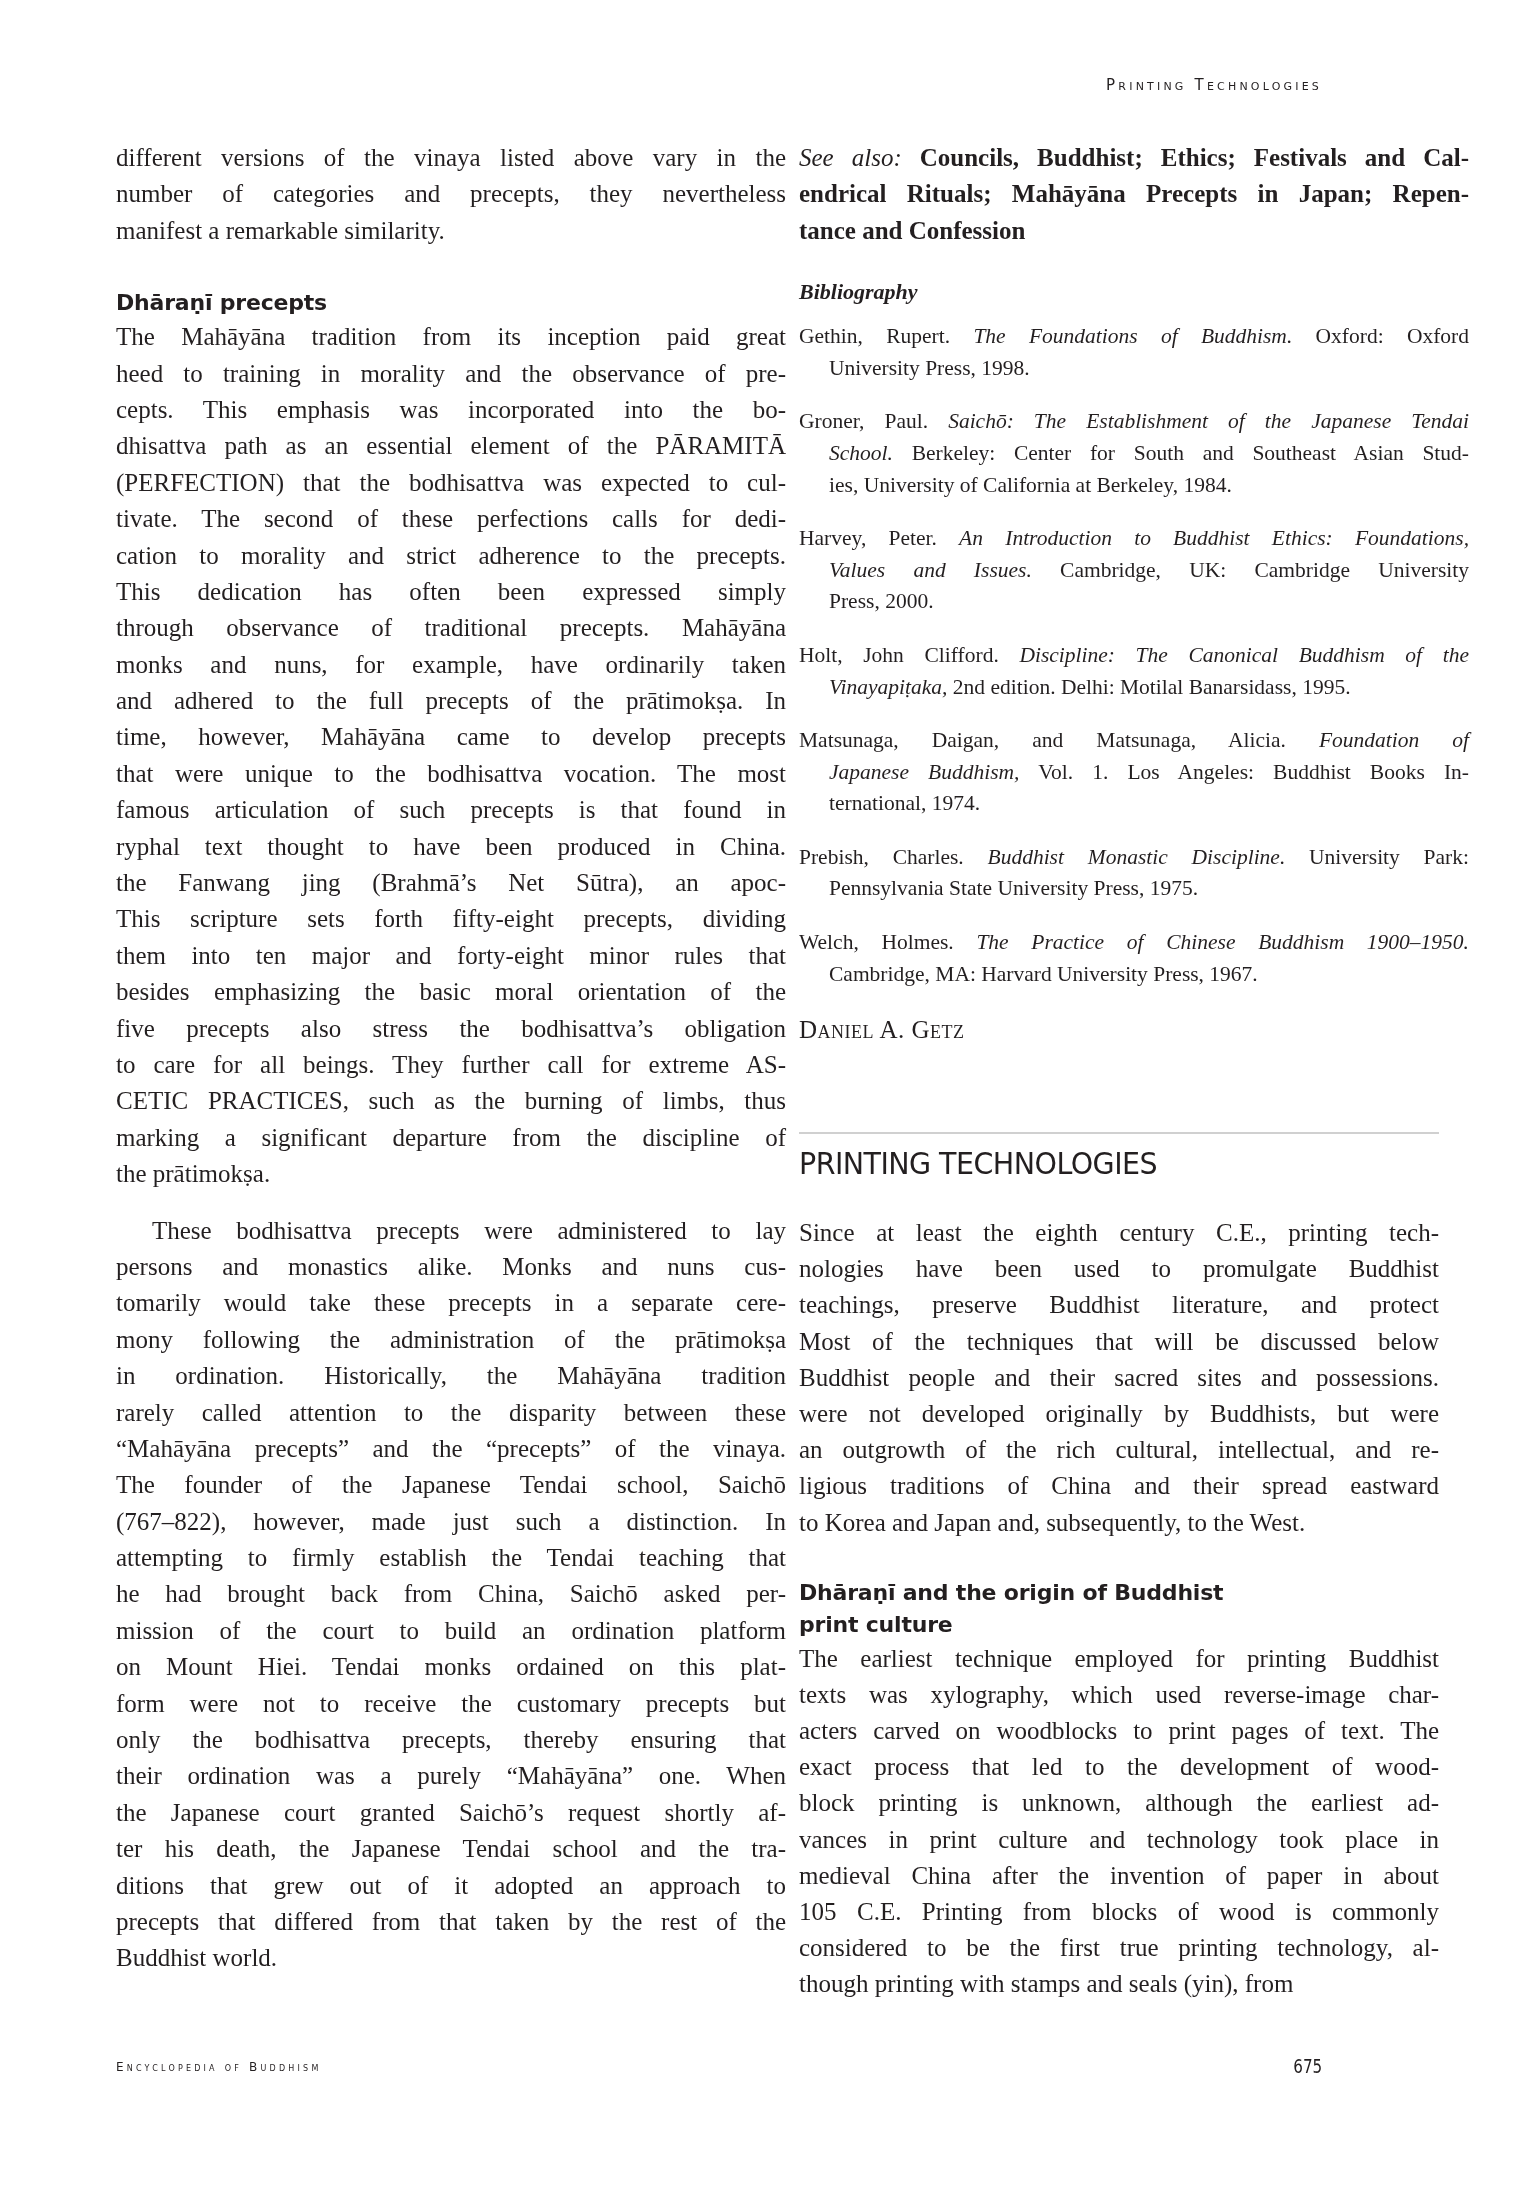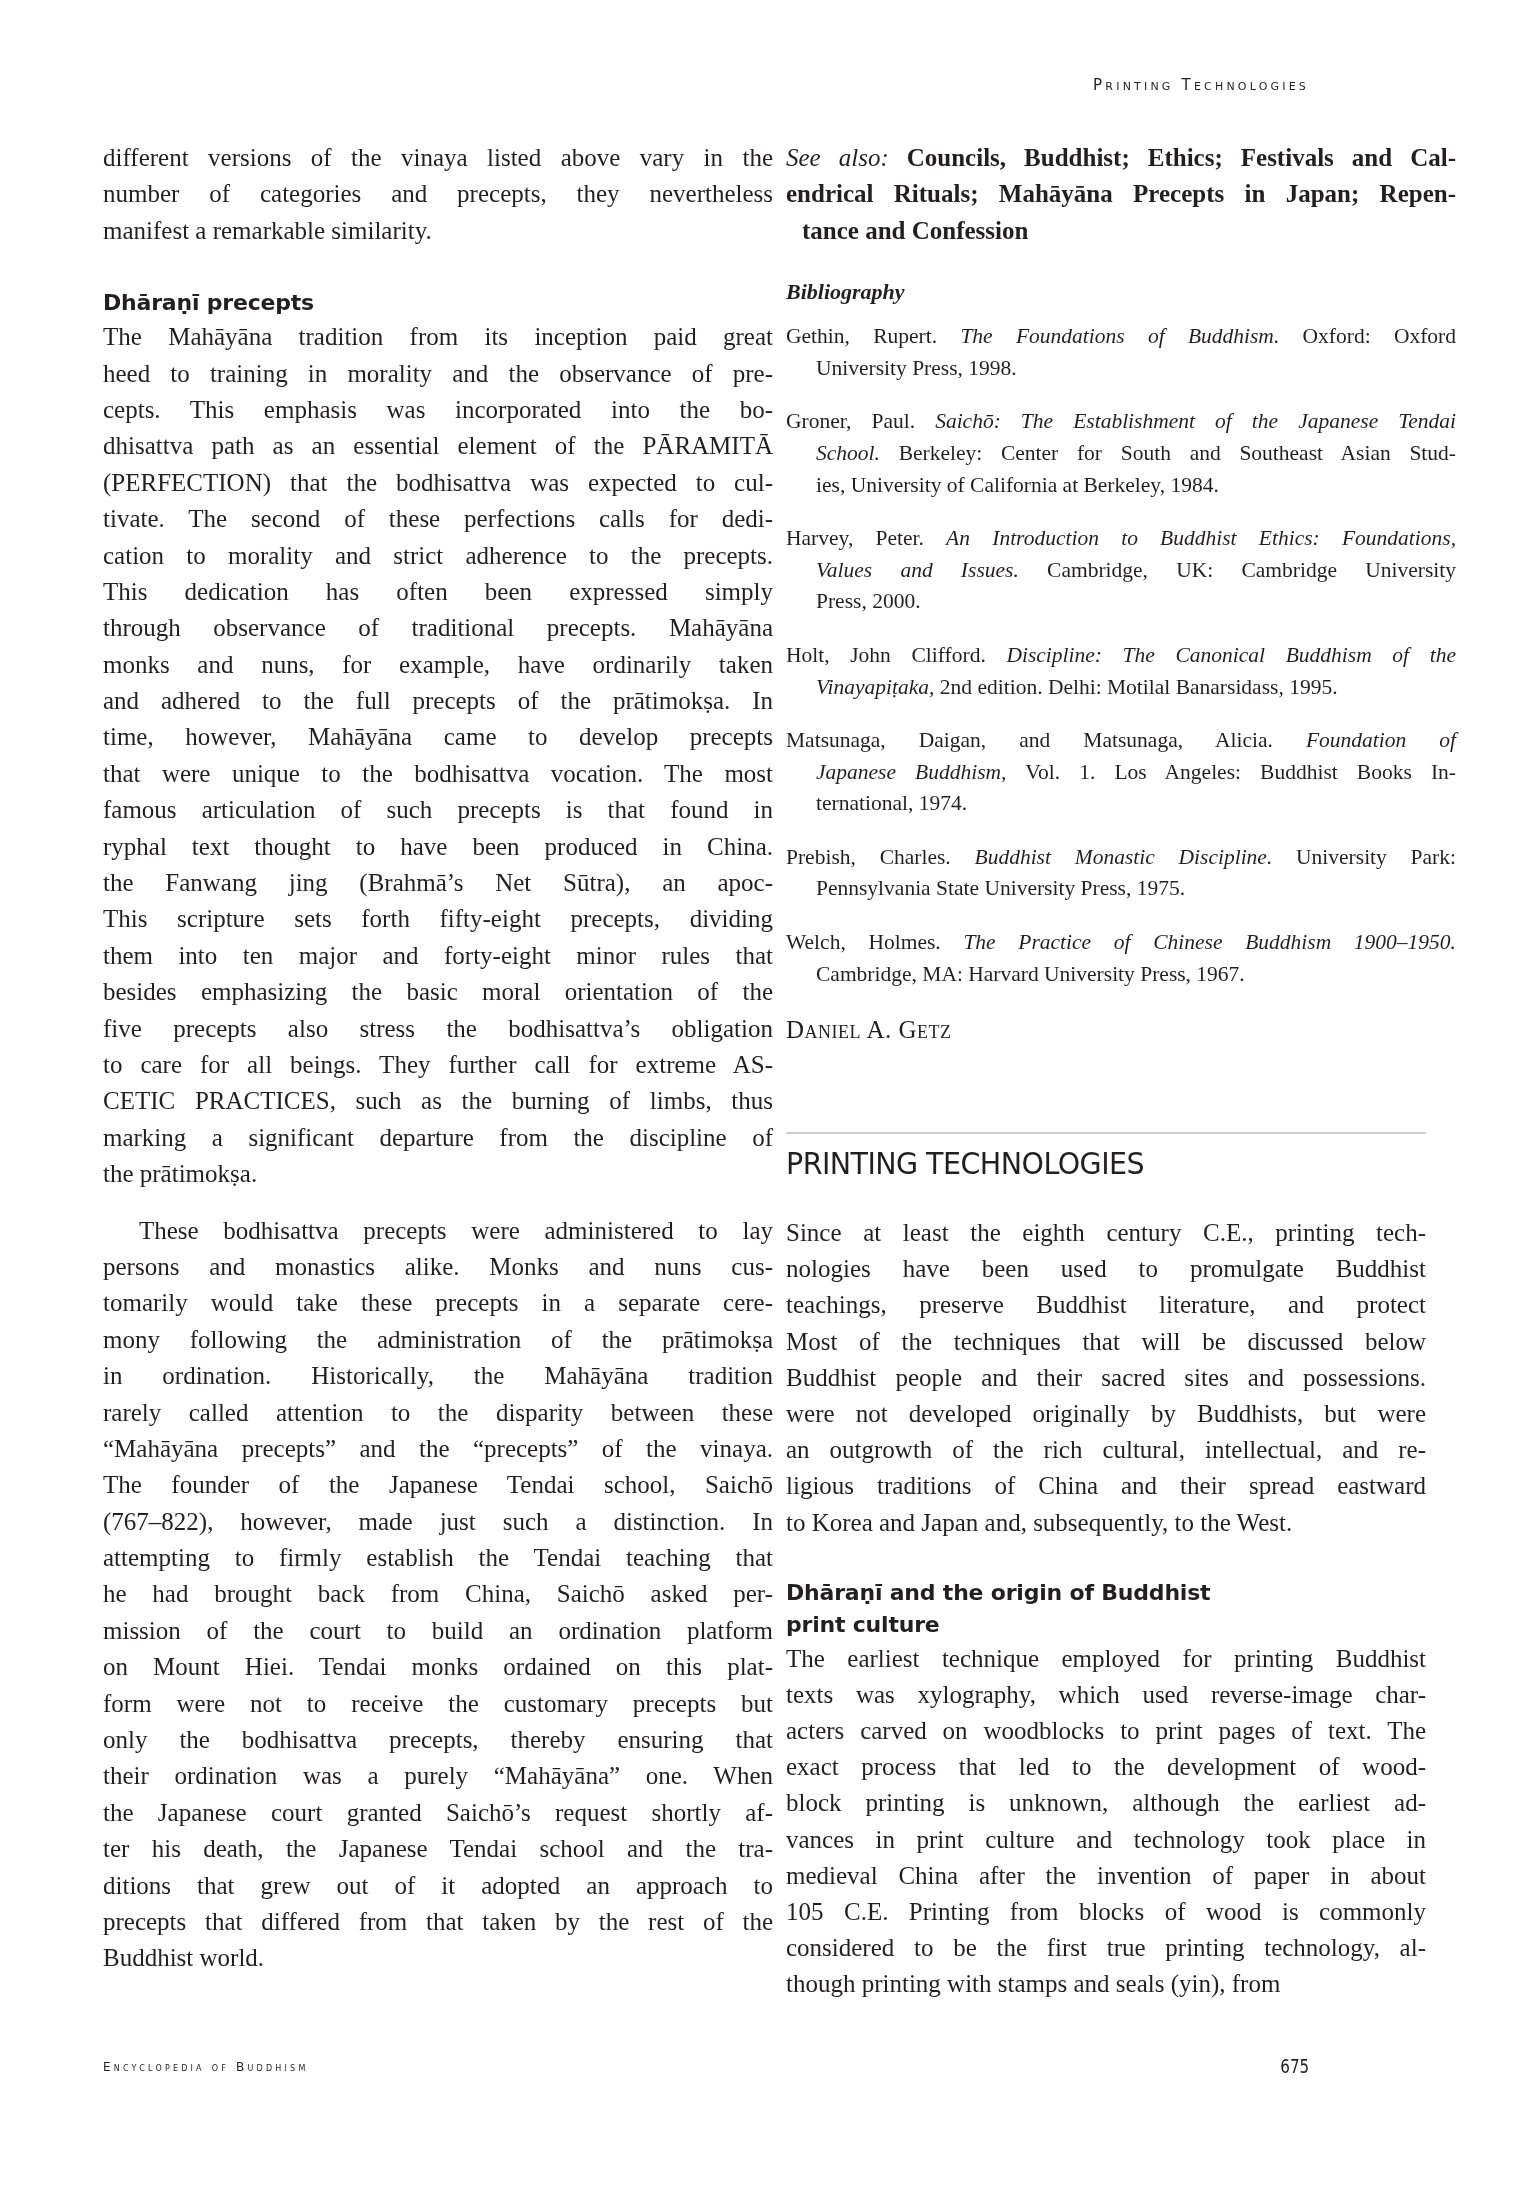--- a/index.html
+++ b/index.html
@@ -1,17 +1,17 @@
 <!DOCTYPE html>
 <html><head>
   <meta charset="utf-8">
   <style>
     html, body { margin: 0; padding: 0; background: #ffffff; }
     body { width: 1522px; height: 2200px; position: relative; overflow: hidden; color: #231f20; }
-    .page { position: absolute; left: 0; top: 0; width: 1404px; height: 2200px; }
+    .page { position: absolute; left: 13px; top: 0; width: 1404px; height: 2200px; }
     .running-head {
       position: absolute; right: 95px; top: 76px;
       font-family: "DejaVu Sans", sans-serif; font-size: 15px; letter-spacing: 3.2px;
       font-variant: small-caps; color: #231f20; white-space: nowrap;
     }
     .col { position: absolute; width: 670px; font-family: "Liberation Serif", serif; font-size: 25px; }
     .col-left { left: 103px; top: 140px; }
     .col-right { left: 786px; top: 140px; }
     .line { height: 36.4px; line-height: 36.4px; white-space: nowrap; text-align: justify; text-align-last: justify; }
     .line.last { text-align-last: left; }
@@ -118,21 +118,21 @@
       </div>
   </div>
 
   <div class="col col-right">
     <div class="seealso">
       <div class="line">
         <i>See also:</i>
         <span style="font-weight: bold;">Councils, Buddhist; Ethics; Festivals and Cal-</span>
       </div>
       <div class="line"><span style="font-weight: bold;">endrical Rituals; Mahāyāna Precepts in Japan; Repen-</span></div>
-      <div class="line last"><span style="font-weight: bold; margin-left: 16px;">tance and Confession</span></div>
+      <div class="line last"><span style="font-weight: bold;">tance and Confession</span></div>
     </div>
     <div class="biblabel">Bibliography</div>
     <div class="bib" id="biblist">
         <div class="entry">
           <div class="bline"><span>Gethin, Rupert.</span> <i>The Foundations of Buddhism.</i> <span>Oxford: Oxford</span></div>
           <div class="bline cont last"><span>University Press, 1998.</span></div>
         </div>
         <div class="entry">
           <div class="bline"><span>Groner, Paul.</span> <i>Saichō: The Establishment of the Japanese Tendai</i></div>
           <div class="bline cont"><i>School.</i> <span>Berkeley: Center for South and Southeast Asian Stud-</span></div>

